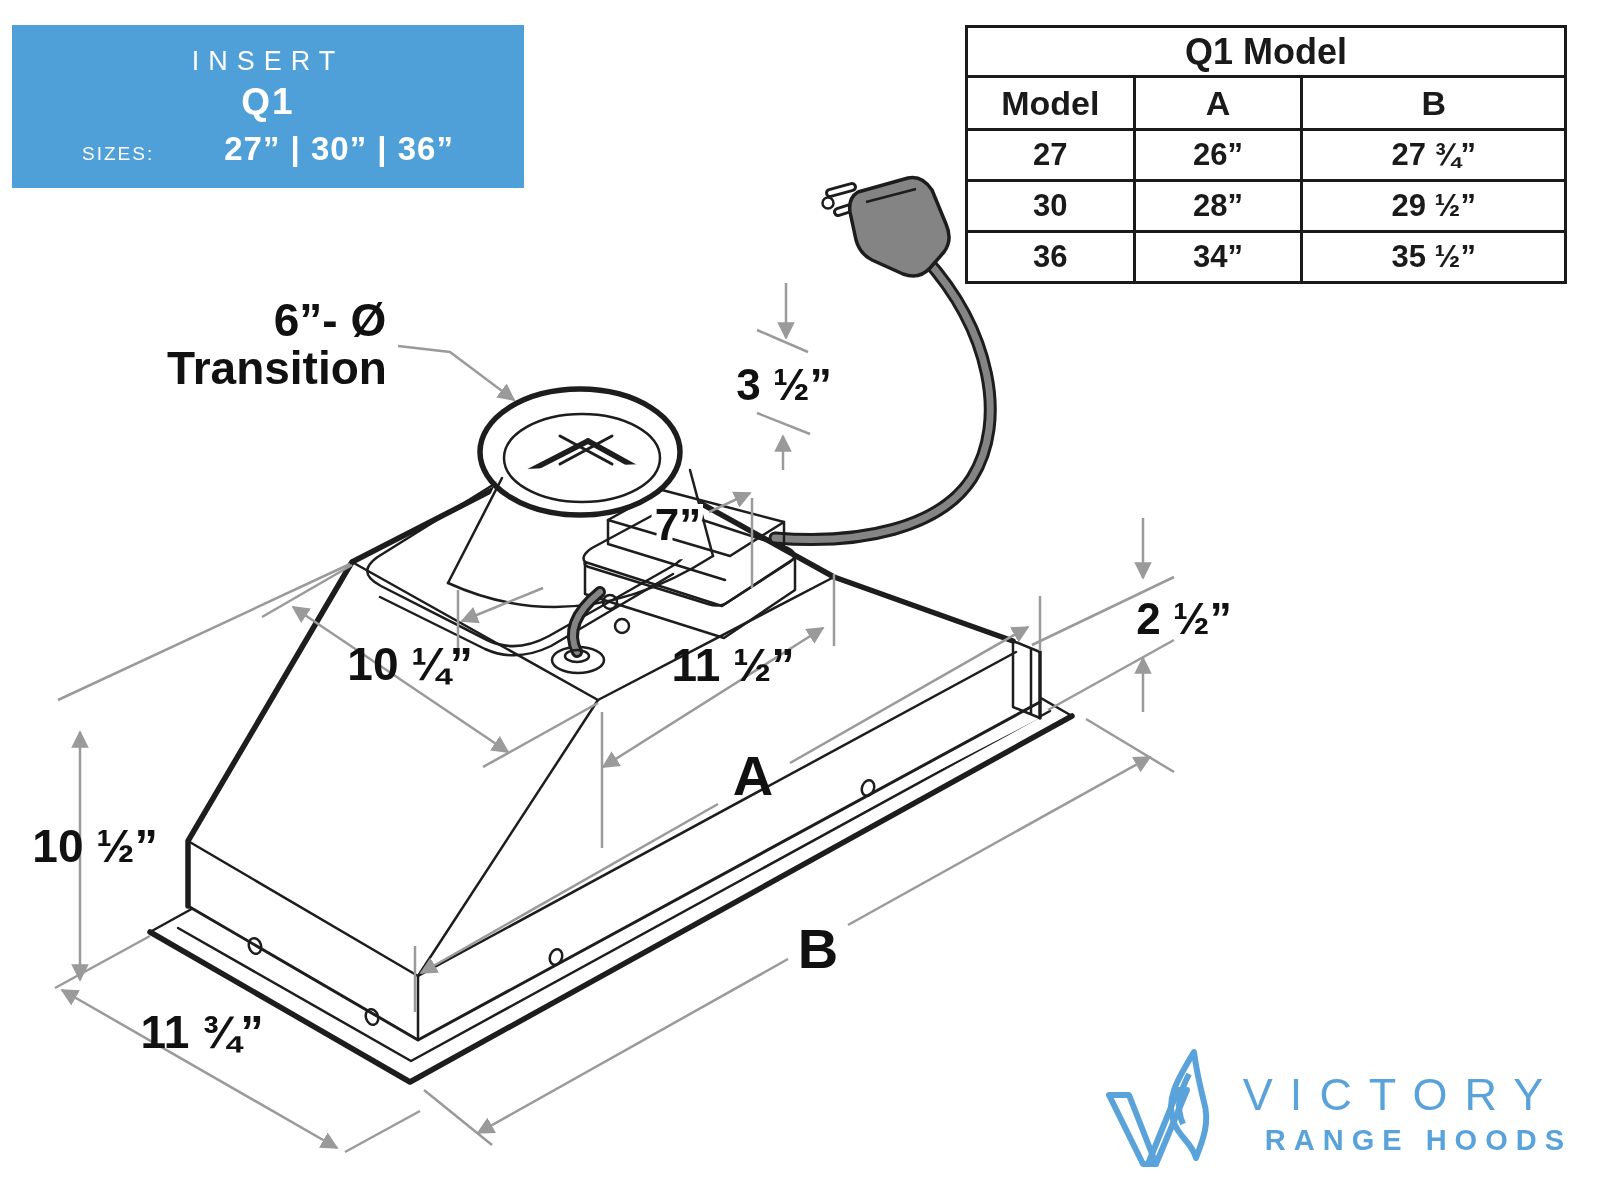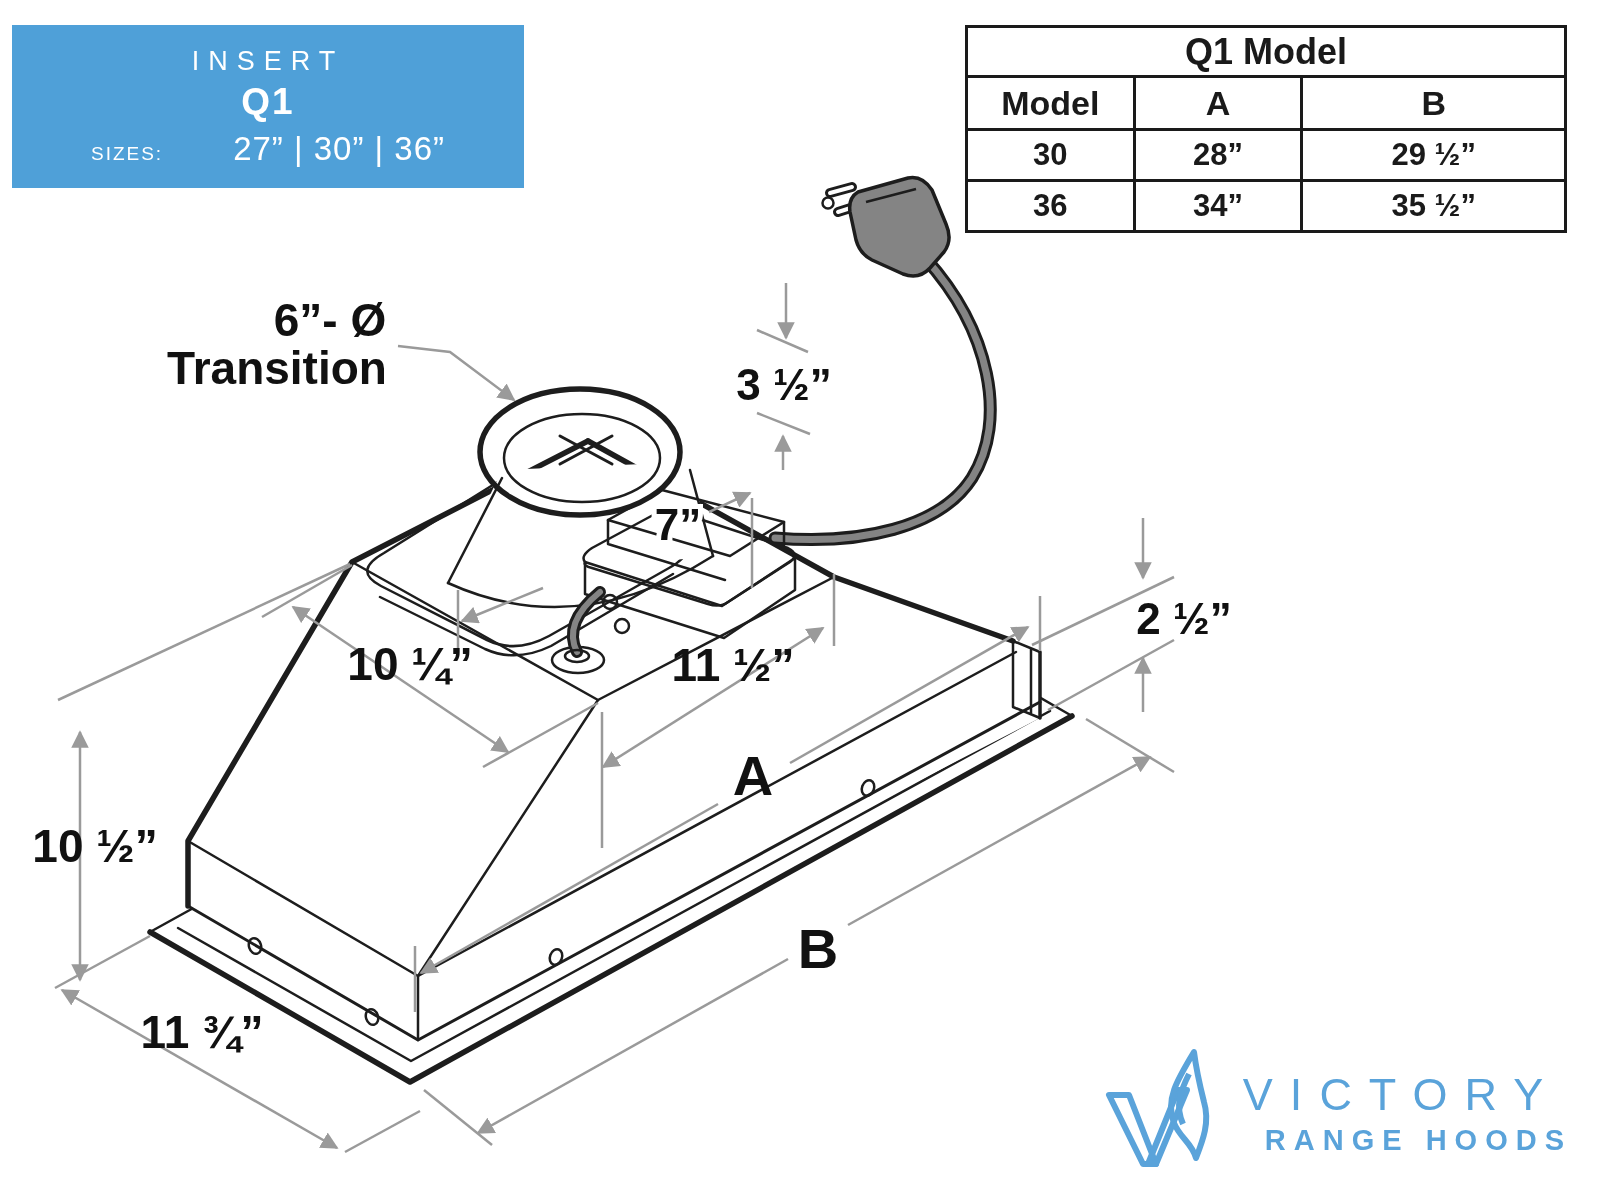--- a/index.html
+++ b/index.html
@@ -7,21 +7,21 @@
           font-family:"Liberation Sans",sans-serif;}
   #drawing{position:absolute;left:0;top:0;}
 
   
   .badge{position:absolute;left:12px;top:25px;width:512px;height:163px;background:var(--accent_blue);
          color:#fff;display:flex;flex-direction:column;align-items:center;justify-content:center;}
   .badge .kicker{font-size:27px;letter-spacing:9px;font-weight:400;line-height:1;margin-bottom:8px;}
   .badge .model{font-size:37px;font-weight:700;line-height:1;margin-bottom:12px;letter-spacing:2px;}
   .badge .sizes{display:flex;align-items:baseline;gap:22px;line-height:1;justify-content:center;}
   .badge .sizes .lbl{font-size:19px;letter-spacing:2px;}
-  .badge .sizes .val{font-size:33px;font-weight:400;letter-spacing:1px;margin-left:48px;}
+  .badge .sizes .val{font-size:33px;font-weight:700;letter-spacing:1px;margin-left:48px;}
 
   
   .spec{position:absolute;left:965px;top:25px;width:602px;}
   table{border-collapse:collapse;width:100%;table-layout:fixed;}
   th,td{border:3px solid #1a1a1a;text-align:center;color:#1a1a1a;padding:0;}
   .t-title{font-size:36px;font-weight:700;height:47px;}
   .t-head th{font-size:34px;font-weight:700;height:50px;margin-left:29px;}
   .t-row td{font-size:31px;font-weight:700;height:48px;}
   col.c1{width:28%;}col.c2{width:28%;}col.c3{width:44%;}
 
@@ -209,20 +209,25 @@
       <tbody>
           <tr>
             <td colspan="3" class="t-title">Q1 Model</td>
           </tr>
       <tr class="t-head">
         <th>Model</th>
         <th>A</th>
         <th>B</th>
       </tr>
       <tr class="t-row">
+        <td>27</td>
+        <td>26”</td>
+        <td>27 ¾”</td>
+      </tr>
+      <tr class="t-row">
         <td>30</td>
         <td>28”</td>
         <td>29 ½”</td>
       </tr>
       <tr class="t-row">
         <td>36</td>
         <td>34”</td>
         <td>35 ½”</td>
       </tr>
     </tbody>

